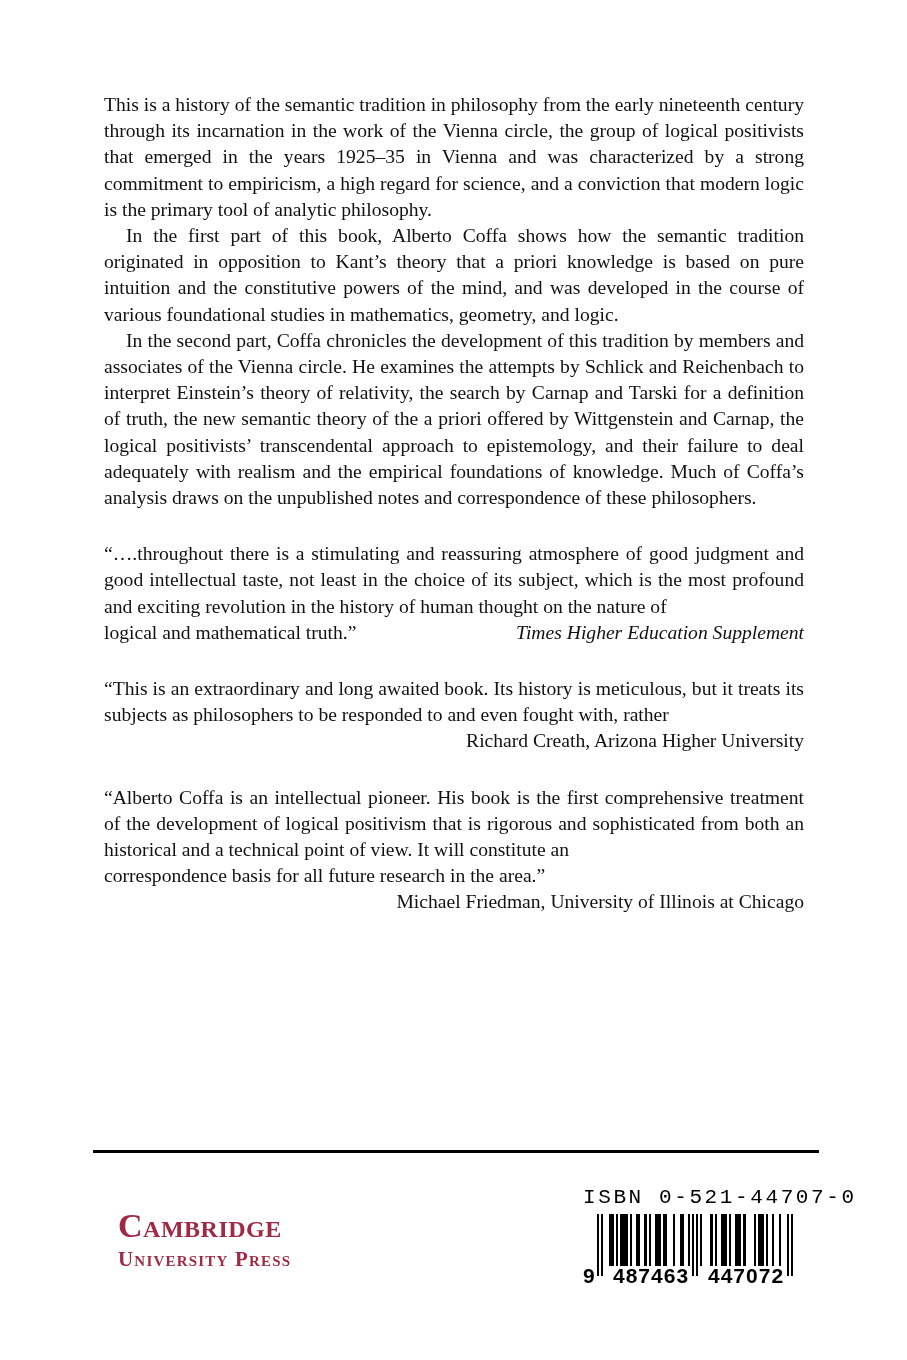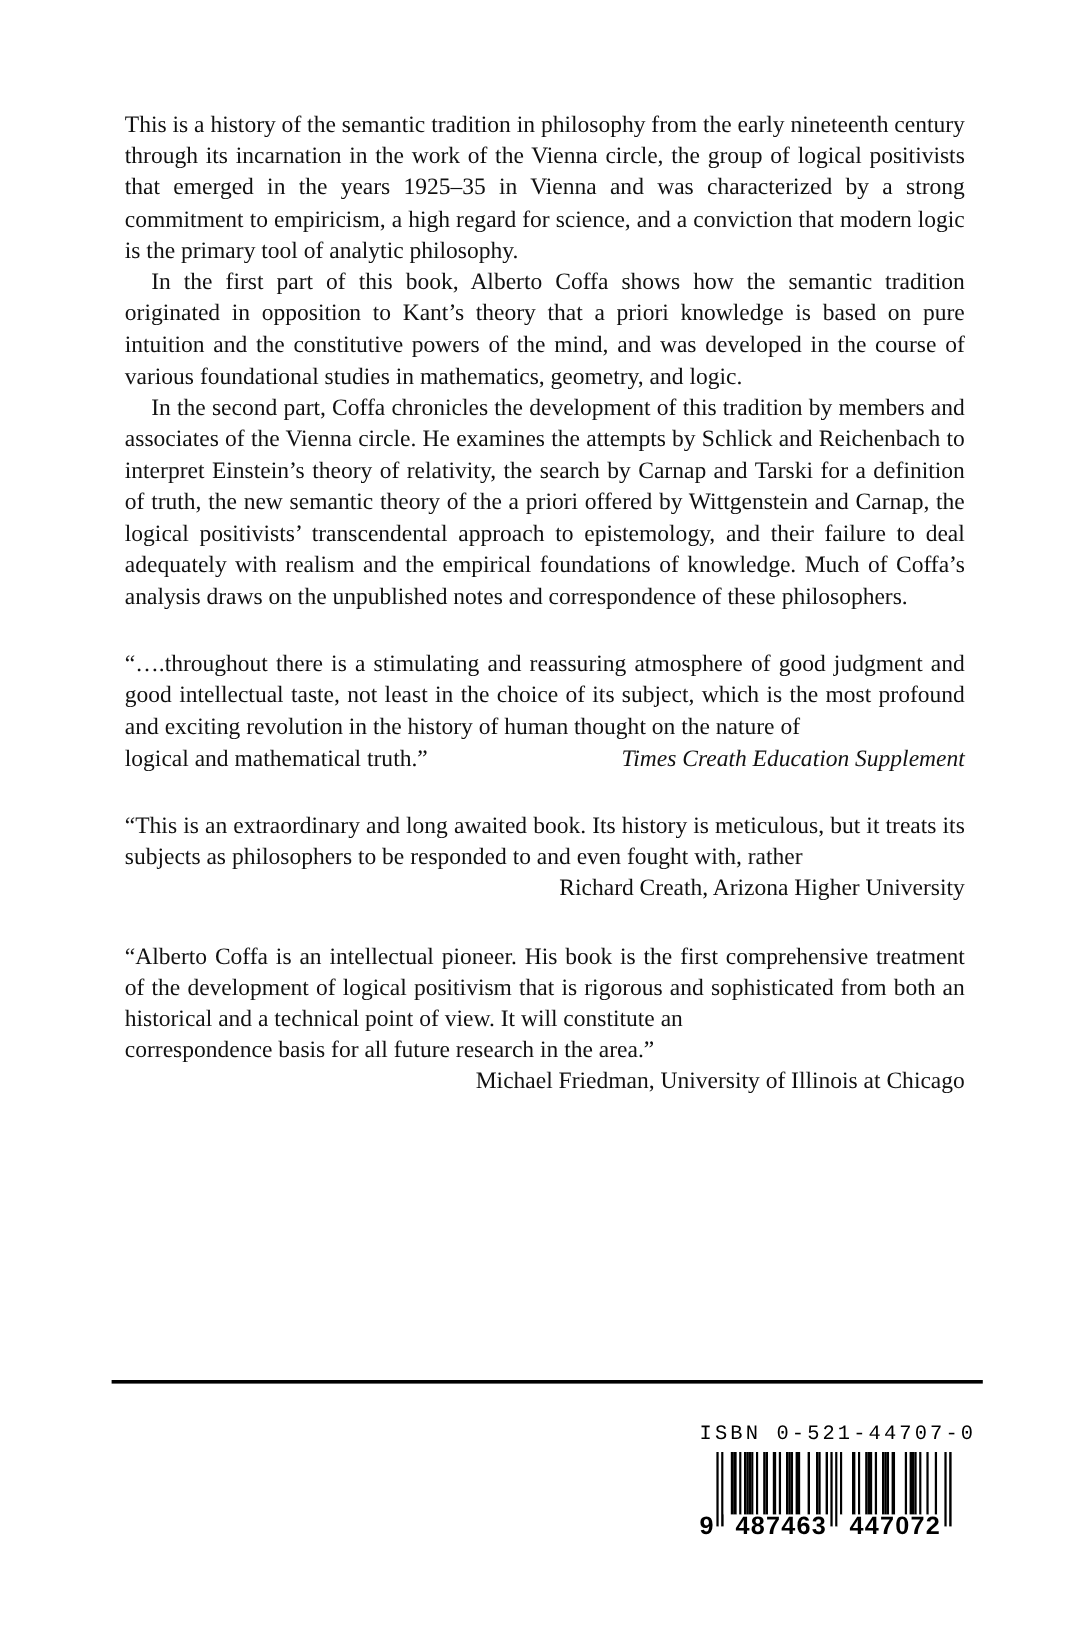--- a/index.html
+++ b/index.html
@@ -107,21 +107,21 @@
   }
 
   .barcode-area {
     position: absolute;
     left: 583px;
     top: 1186px;
     width: 224px;
   }
   .isbn-text {
     font-family: "Liberation Mono", "DejaVu Sans Mono", monospace;
-    font-size: 17px;
+    font-size: 21px;
     letter-spacing: 2.6px;
     color: #000000;
     text-align: center;
     margin-bottom: 5px;
     white-space: nowrap;
   }
   .barcode-wrap {
     position: relative;
     height: 82px;
   }
@@ -181,21 +181,21 @@
       <p class="body-par indent">In the first part of this book, Alberto Coffa shows how the semantic tradition originated in opposition to Kant’s theory that a priori knowledge is based on pure intuition and the constitutive powers of the mind, and was developed in the course of various foundational studies in mathematics, geometry, and logic.</p>
       <p class="body-par indent">In the second part, Coffa chronicles the development of this tradition by members and associates of the Vienna circle. He examines the attempts by Schlick and Reichenbach to interpret Einstein’s theory of relativity, the search by Carnap and Tarski for a definition of truth, the new semantic theory of the a priori offered by Wittgenstein and Carnap, the logical positivists’ transcendental approach to epistemology, and their failure to deal adequately with realism and the empirical foundations of knowledge. Much of Coffa’s analysis draws on the unpublished notes and correspondence of these philosophers.</p>
     </div>
 
     <div class="blockgap"></div>
 
     <div class="quote-block">
       <p class="quote-line">“….throughout there is a stimulating and reassuring atmosphere of good judgment and good intellectual taste, not least in the choice of its subject, which is the most profound and exciting revolution in the history of human thought on the nature of</p>
       <div class="attrib-inline">
         <span>logical and mathematical truth.”</span>
-        <span class="attrib-italic">Times Creath Education Supplement</span>
+        <span class="attrib-italic">Times Higher Education Supplement</span>
       </div>
     </div>
 
     <div class="blockgap"></div>
 
     <div class="quote-block">
       <p class="quote-line">“This is an extraordinary and long awaited book. Its history is meticulous, but it treats its subjects as philosophers to be responded to and even fought with, rather</p>
       <p class="attrib-right">Richard Creath, Arizona Higher University</p>
     </div>
 
@@ -204,20 +204,24 @@
     <div class="quote-block">
       <p class="quote-line">“Alberto Coffa is an intellectual pioneer. His book is the first comprehensive treatment of the development of logical positivism that is rigorous and sophisticated from both an historical and a technical point of view. It will constitute an</p>
       <p class="quote-last">correspondence basis for all future research in the area.”</p>
       <p class="attrib-right">Michael Friedman, University of Illinois at Chicago</p>
     </div>
 
   </div>
 
   <div class="rule"></div>
 
+  <div class="cup-logo">
+    <div class="cup-name">Cambridge</div>
+    <div class="cup-sub">University Press</div>
+  </div>
 
   <div class="barcode-area">
     <div class="isbn-text">ISBN 0-521-44707-0</div>
     <div class="barcode-wrap">
       <div class="bars" id="bars">
           <span class="" style="width: 2.06316px; background: rgb(0, 0, 0);"></span>
           <span class="" style="width: 2.06316px; background: rgb(255, 255, 255);"></span>
           <span class="" style="width: 2.06316px; background: rgb(0, 0, 0);"></span>
           <span class="short" style="width: 2.06316px; background: rgb(255, 255, 255);"></span>
           <span class="short" style="width: 2.06316px; background: rgb(255, 255, 255);"></span>

